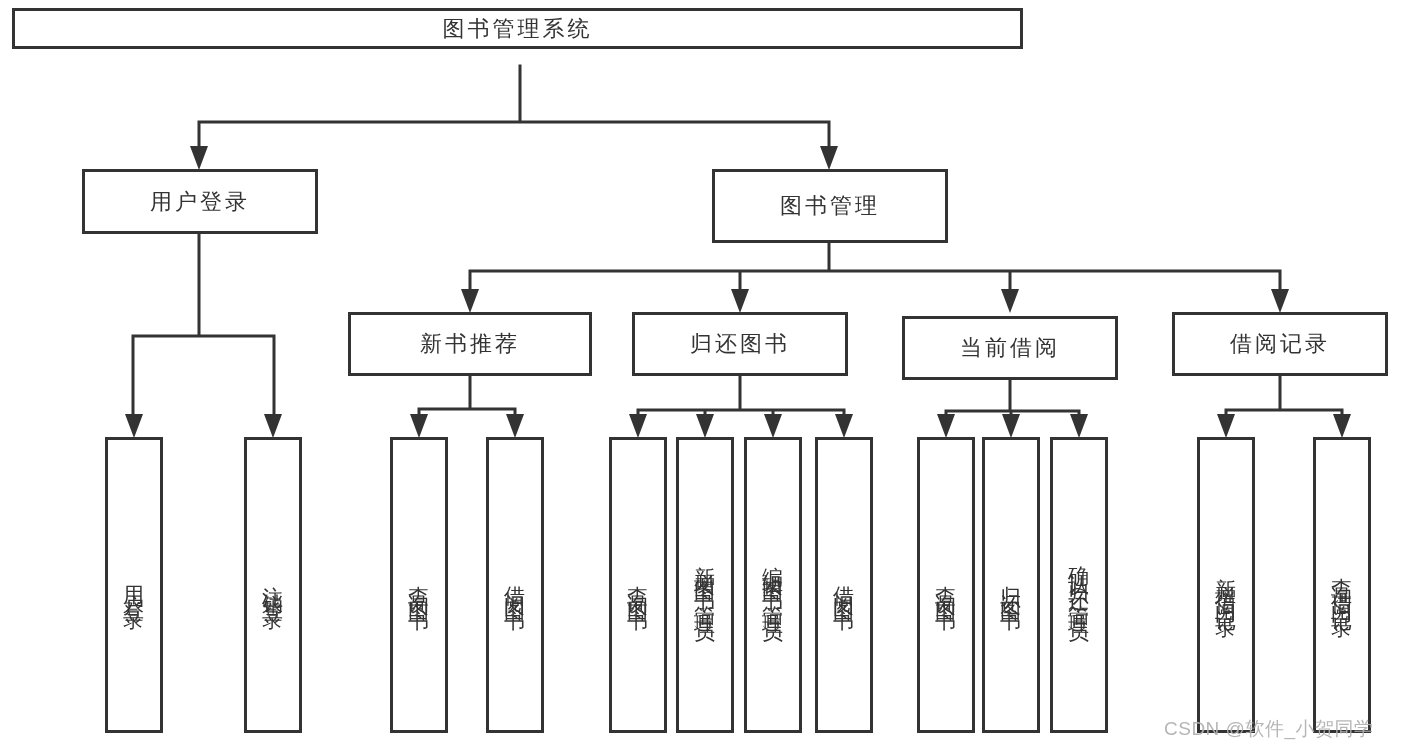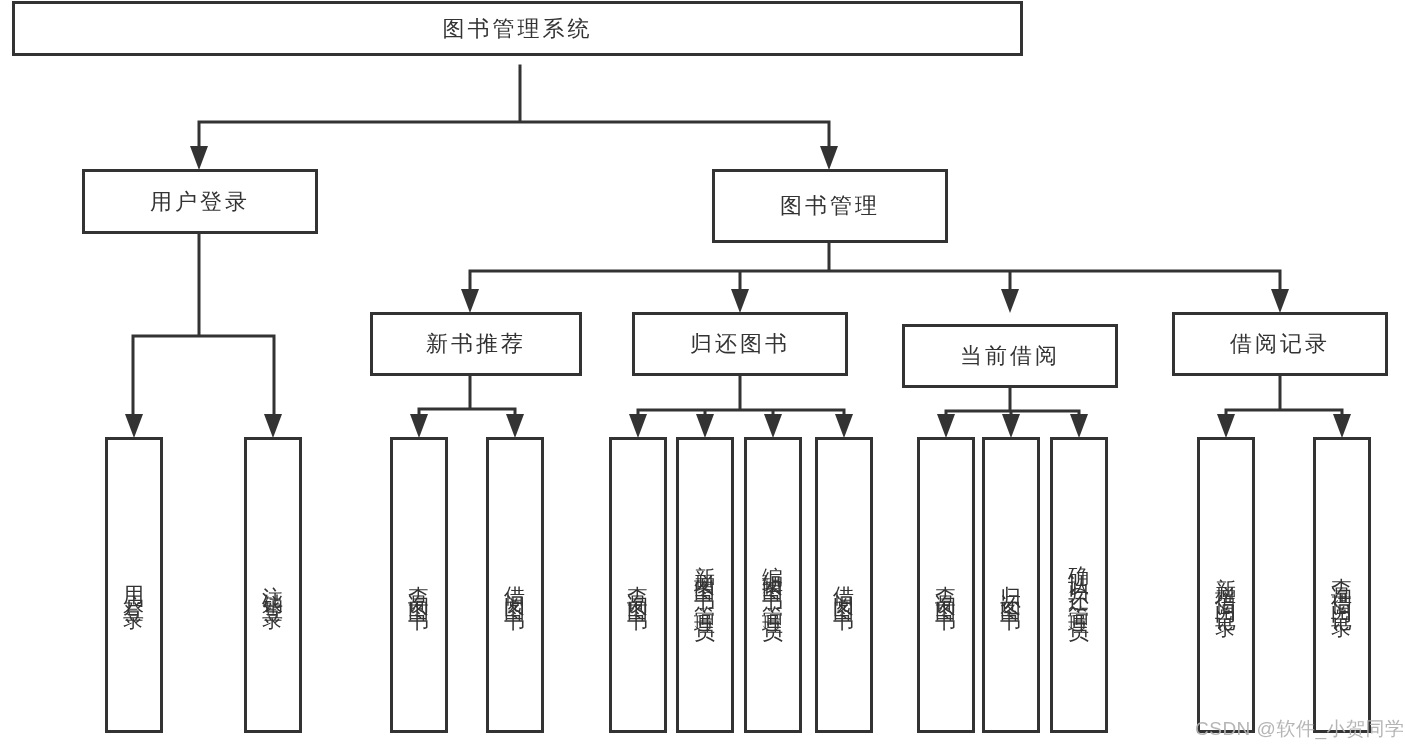--- a/index.html
+++ b/index.html
@@ -29,21 +29,21 @@
   .box.v span {
     writing-mode:vertical-rl;
     text-orientation:mixed;
     font-size:21px;
     letter-spacing:8px;
     line-height:1;
     white-space:nowrap;
   }
   .watermark {
     position:absolute;
-    left:1195px; top:716px;
+    left:1164px; top:716px;
     font-size:19px;
     letter-spacing:0.5px;
     color:#b2b2b2;
     opacity:0.95;
     z-index:5;
     white-space:nowrap;
   }
 </style>
 </head>
 <body>
@@ -76,38 +76,38 @@
       <polygon points="764,414 782,414 773,438"></polygon>
       <polygon points="835,414 853,414 844,438"></polygon>
       <polygon points="937,414 955,414 946,438"></polygon>
       <polygon points="1002,414 1020,414 1011,438"></polygon>
       <polygon points="1070,414 1088,414 1079,438"></polygon>
       <polygon points="1217,414 1235,414 1226,438"></polygon>
       <polygon points="1333,414 1351,414 1342,438"></polygon>
     </g>
   </svg>
 
-  <div class="box h" style="left:12px;top:1px;width:1011px;height:55px">
+  <div class="box h" style="left:12px;top:8px;width:1011px;height:41px">
     <span>图书管理系统</span>
   </div>
 
   <div class="box h" style="left:82px;top:169px;width:236px;height:65px">
     <span>用户登录</span>
   </div>
   <div class="box h" style="left:712px;top:169px;width:236px;height:74px">
     <span>图书管理</span>
   </div>
 
-  <div class="box h" style="left:370px;top:312px;width:212px;height:64px">
+  <div class="box h" style="left:348px;top:312px;width:244px;height:64px">
     <span>新书推荐</span>
   </div>
   <div class="box h" style="left:632px;top:312px;width:216px;height:64px">
     <span>归还图书</span>
   </div>
-  <div class="box h" style="left:902px;top:324px;width:216px;height:64px">
+  <div class="box h" style="left:902px;top:316px;width:216px;height:64px">
     <span>当前借阅</span>
   </div>
   <div class="box h" style="left:1172px;top:312px;width:216px;height:64px">
     <span>借阅记录</span>
   </div>
 
   <div class="box v" style="left:105px;top:437px;width:58px;height:296px">
     <span>用户登录</span>
   </div>
   <div class="box v" style="left:244px;top:437px;width:58px;height:296px">

